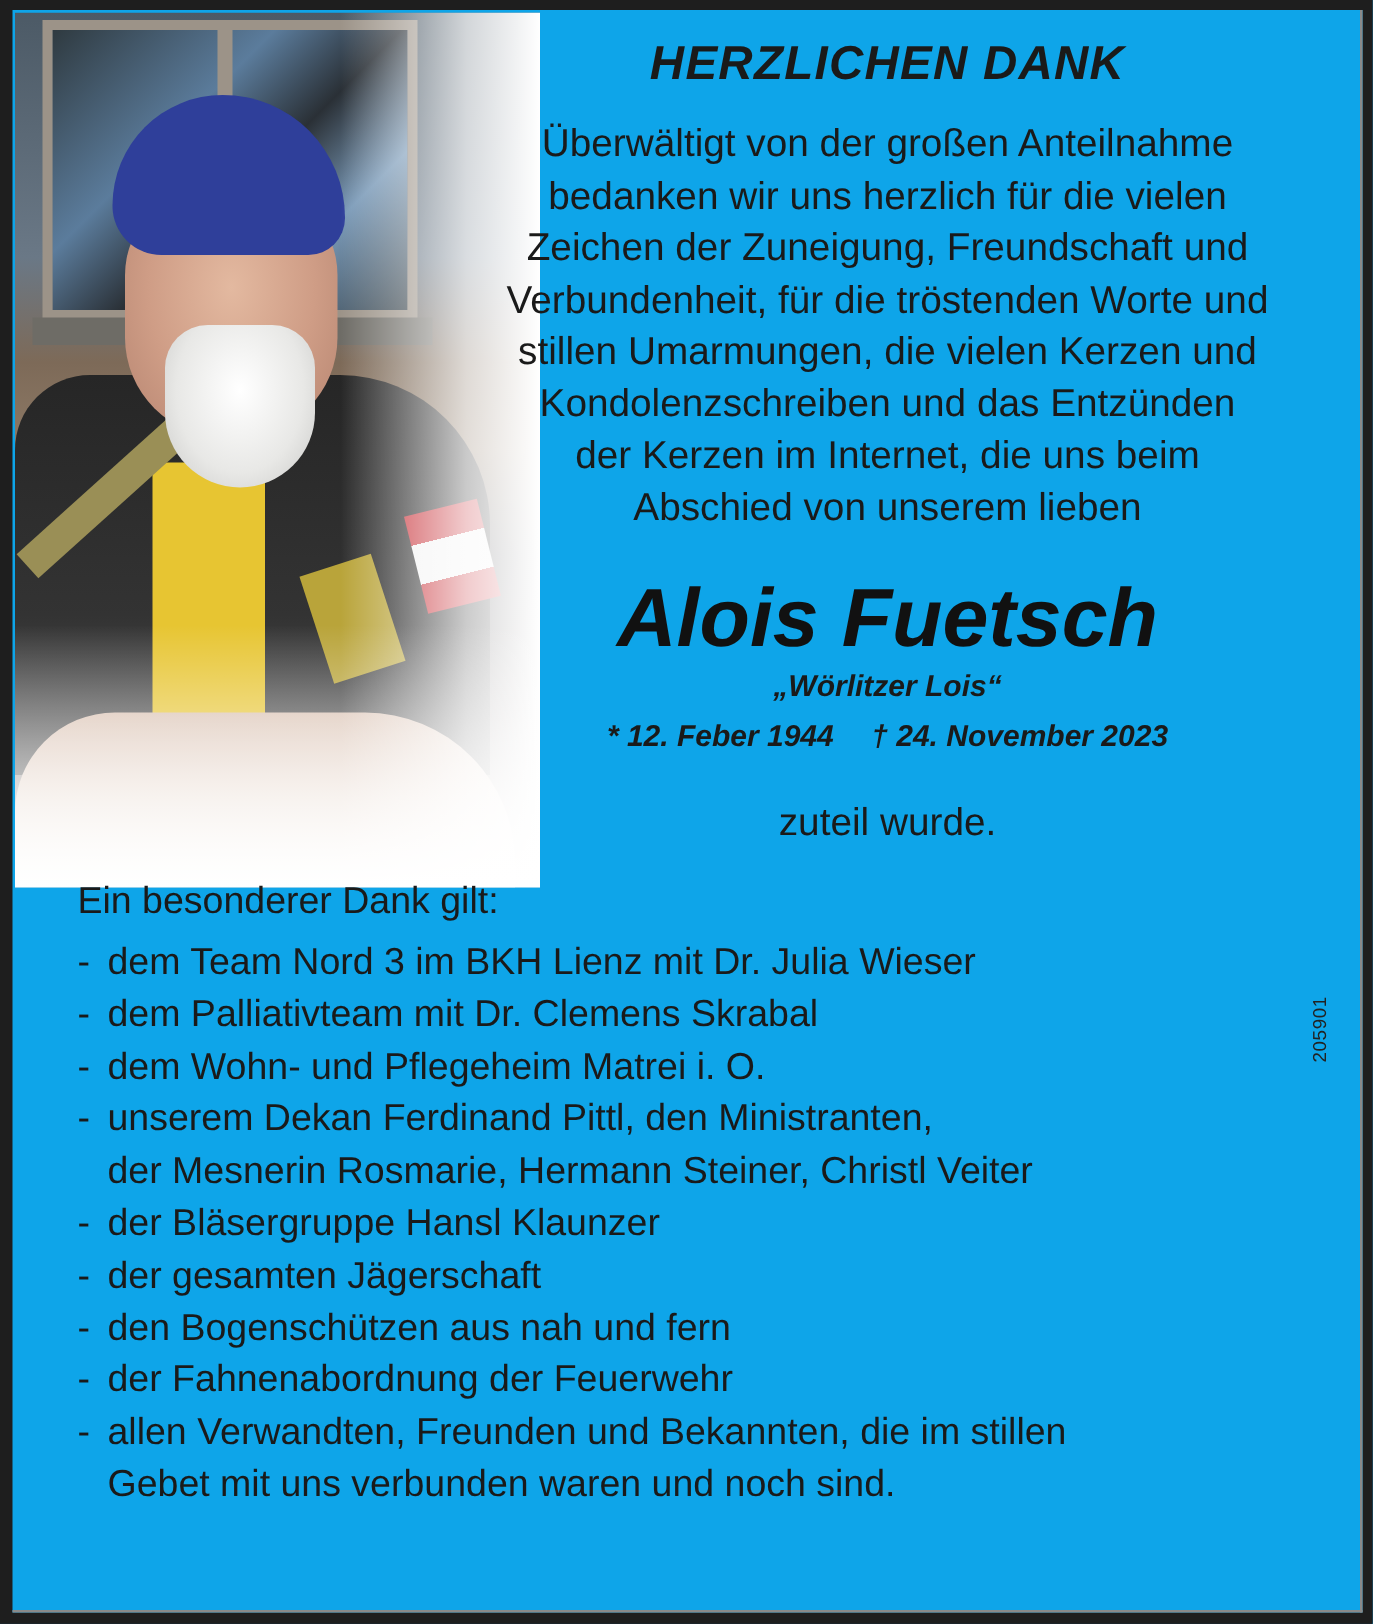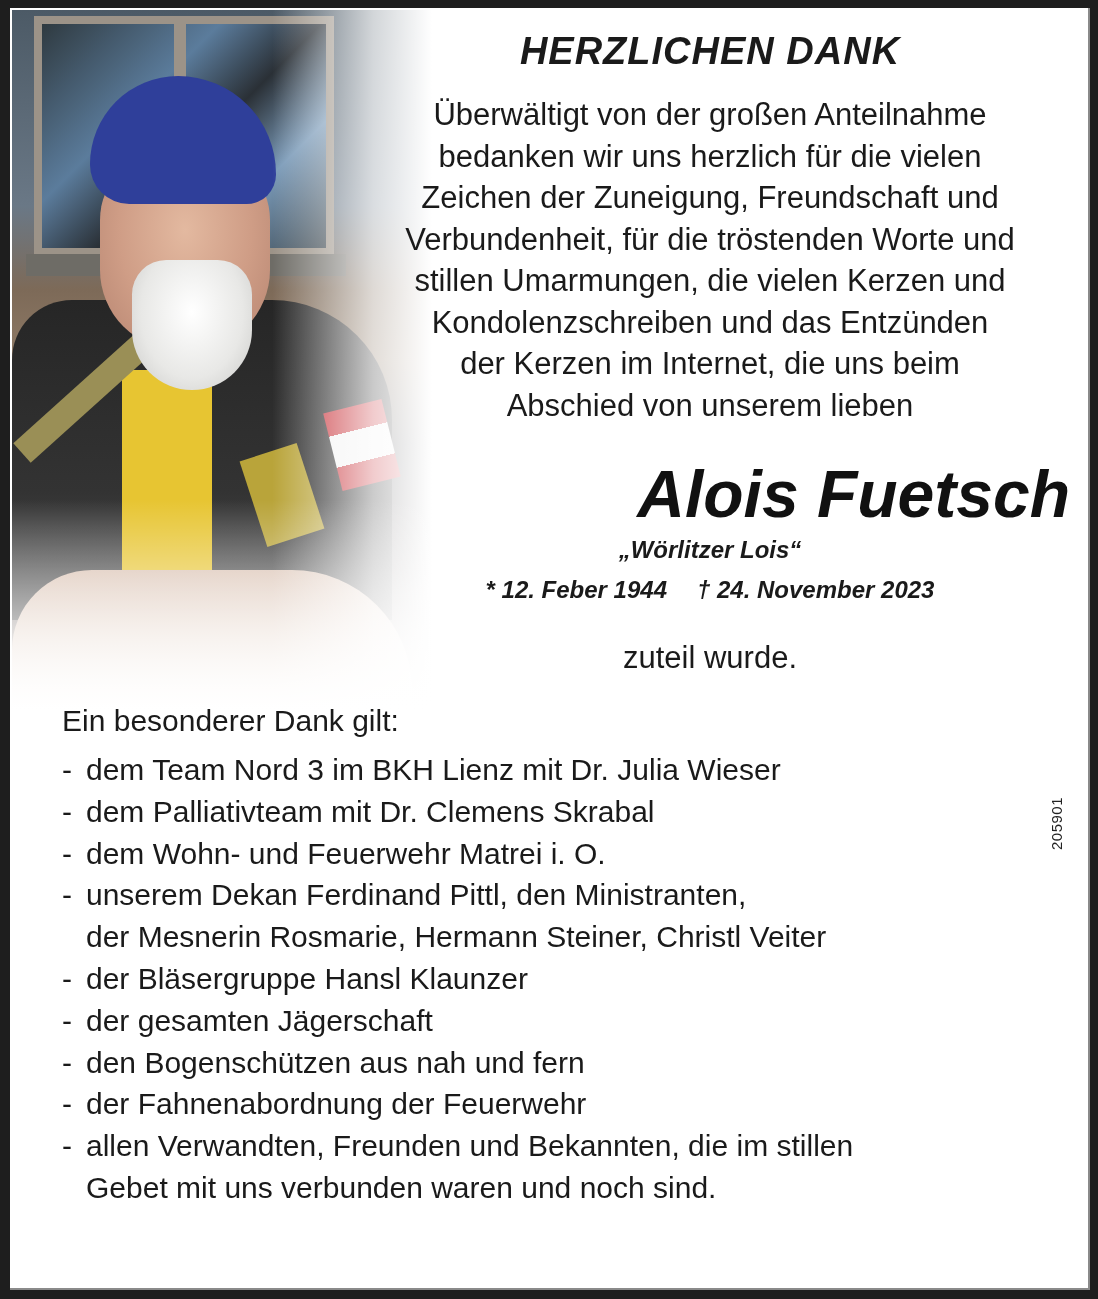--- a/index.html
+++ b/index.html
@@ -1,21 +1,21 @@
 <!DOCTYPE html>
 <html><head>
   <meta charset="utf-8">
   <style>
     * { margin: 0; padding: 0; box-sizing: border-box; }
     html, body { width: 1098px; height: 1299px; background: #1e1e1e; overflow: hidden; }
     body { position: relative; font-family: "Liberation Sans", sans-serif; color: #1a1a1a; }
 
     .card {
       position: absolute; left: 10px; top: 8px; width: 1080px; height: 1282px;
-      background: #ffffff; overflow: hidden;
+      background: #0ea5e9; overflow: hidden;
       border-right: 2px solid #8a8a8a; border-bottom: 2px solid #8a8a8a;
     }
 
     
     .photo {
       position: absolute; left: 2px; top: 2px; width: 420px; height: 700px; overflow: hidden;
     }
     .photo .bg {
       position: absolute; inset: 0;
       background:
@@ -83,21 +83,21 @@
       position: absolute; left: 340px; top: 22px; width: 720px; text-align: center;
       font-size: 38px; font-weight: bold; font-style: italic; letter-spacing: 1px; color: #1a1a1a;
     }
     .intro {
       position: absolute; left: 330px; top: 86px; width: 740px; text-align: center;
       font-size: 31px; line-height: 41.5px; color: #1a1a1a;
     }
     .intro div { white-space: nowrap; }
 
     .name {
-      position: absolute; left: 340px; top: 448px; width: 720px; text-align: right;
+      position: absolute; left: 340px; top: 448px; width: 720px; text-align: center;
       font-size: 66px; font-weight: bold; font-style: italic; color: #111;
     }
     .nickname {
       position: absolute; left: 340px; top: 528px; width: 720px; text-align: center;
       font-size: 24px; font-weight: bold; font-style: italic;
     }
     .dates {
       position: absolute; left: 340px; top: 568px; width: 720px; text-align: center;
       font-size: 24px; font-weight: bold; font-style: italic; white-space: nowrap;
     }
@@ -171,21 +171,21 @@
   <div class="dates">
     <span>* 12. Feber 1944</span><span class="gap"></span><span>† 24. November 2023</span>
   </div>
   <div class="zuteil">zuteil wurde.</div>
 
   <div class="thanks-intro">Ein besonderer Dank gilt:</div>
 
   <ul class="thanks-list">
     <li><span class="dash">-</span><span>dem Team Nord 3 im BKH Lienz mit Dr. Julia Wieser</span></li>
     <li><span class="dash">-</span><span>dem Palliativteam mit Dr. Clemens Skrabal</span></li>
-    <li><span class="dash">-</span><span>dem Wohn- und Feuerwehr Matrei i. O.</span></li>
+    <li><span class="dash">-</span><span>dem Wohn- und Pflegeheim Matrei i. O.</span></li>
     <li><span class="dash">-</span><span>unserem Dekan Ferdinand Pittl, den Ministranten,</span></li>
     <li><span>der Mesnerin Rosmarie, Hermann Steiner, Christl Veiter</span></li>
     <li><span class="dash">-</span><span>der Bläsergruppe Hansl Klaunzer</span></li>
     <li><span class="dash">-</span><span>der gesamten Jägerschaft</span></li>
     <li><span class="dash">-</span><span>den Bogenschützen aus nah und fern</span></li>
     <li><span class="dash">-</span><span>der Fahnenabordnung der Feuerwehr</span></li>
     <li><span class="dash">-</span><span>allen Verwandten, Freunden und Bekannten, die im stillen</span></li>
     <li><span>Gebet mit uns verbunden waren und noch sind.</span></li>
   </ul>
 

